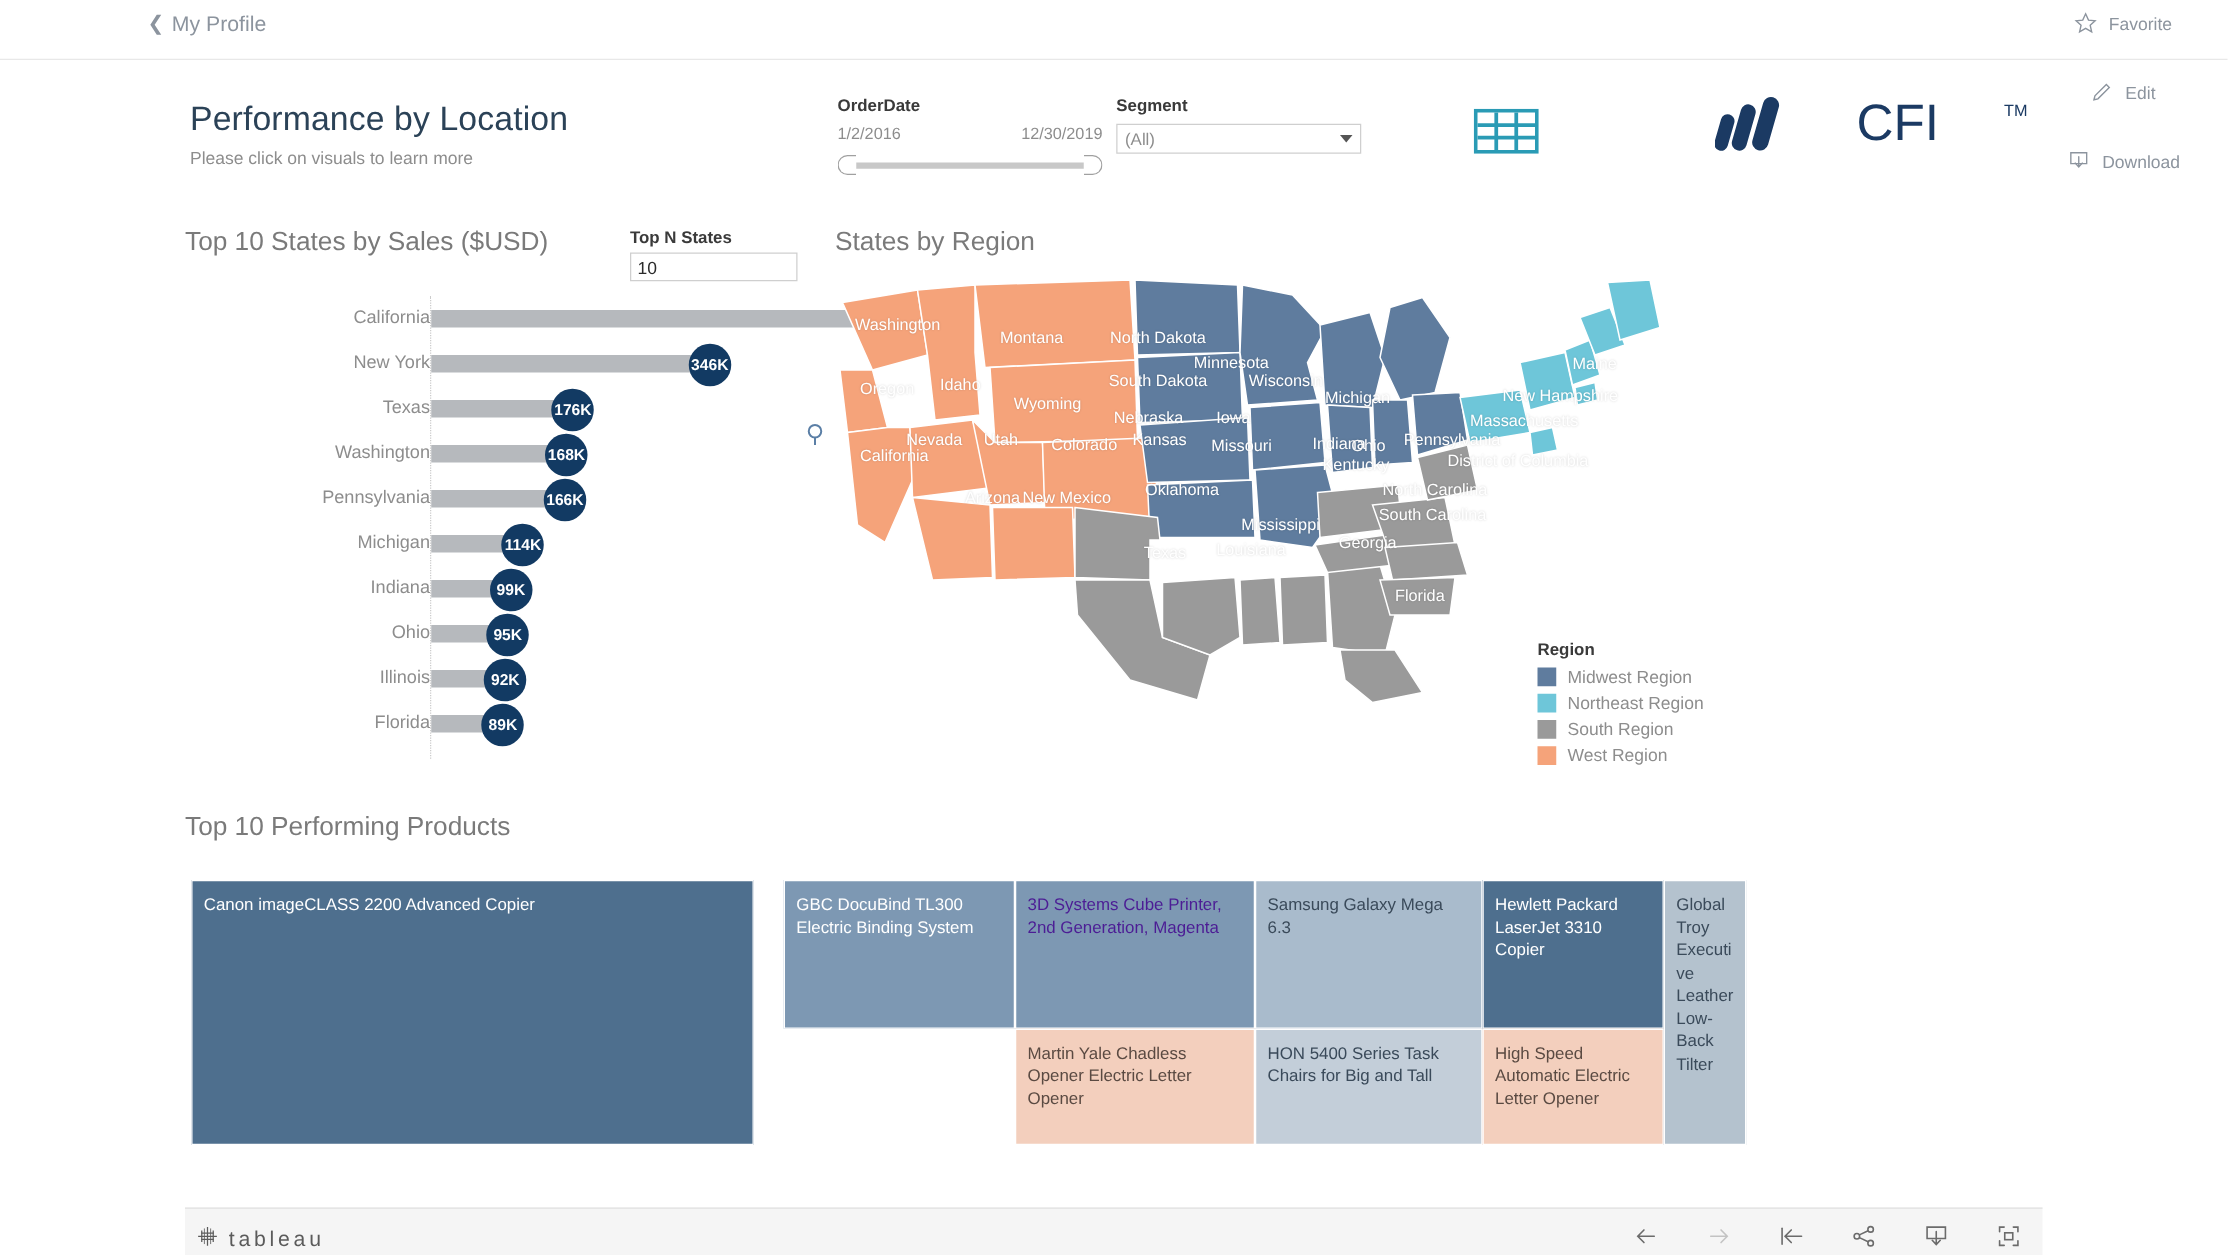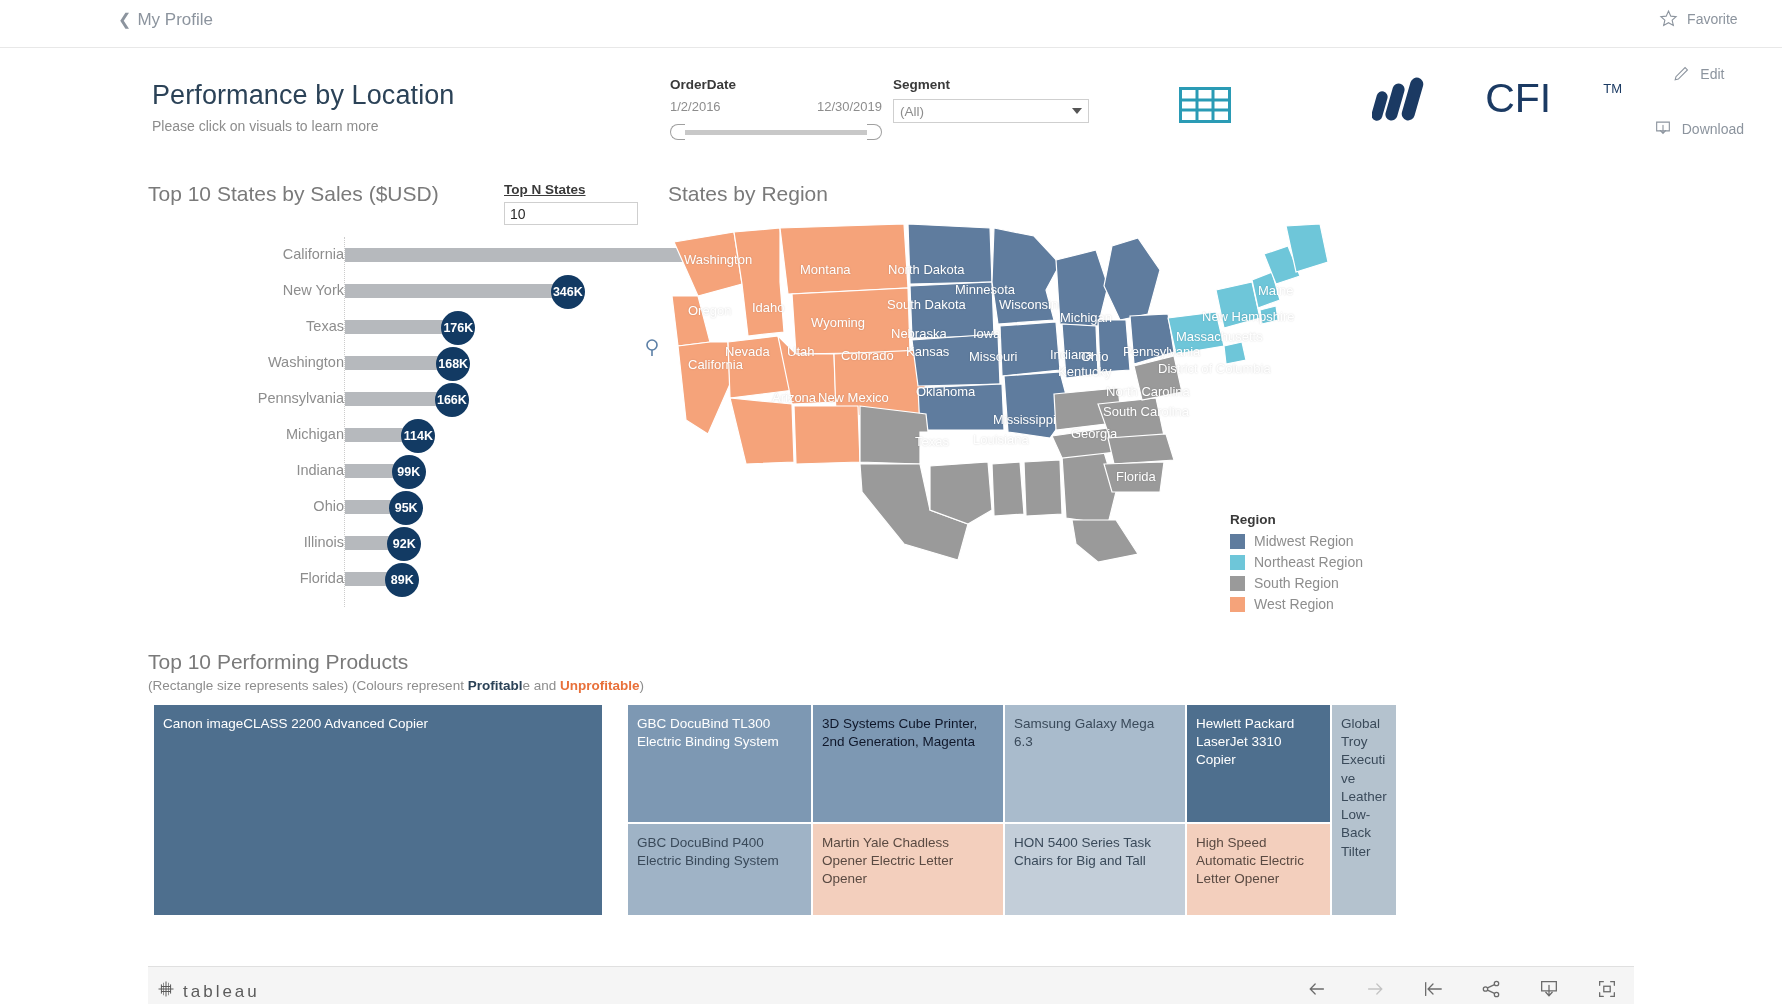--- a/index.html
+++ b/index.html
@@ -78,21 +78,21 @@
   }
 
   #grid-icon { position:absolute; left:1031px; top:37px; cursor:pointer; }
 
   #cfi-logo { position:absolute; right:12px; top:27px; display:flex; align-items:flex-start;gap:48px; }
   #cfi-tm { font-size:13px; color:#1b3a63; margin-left:4px; margin-top:4px; }
 
   
   #bar-panel { position:absolute; left:0px; top:132px; width:600px; height:430px; }
   .panel-title { font-size:21px; color:#7a7a7a; }
-  #topn-label { position:absolute; left:356px; top:0px; font-size:13.5px; color:#3a3a3a; font-weight:600;text-decoration:underline; }
+  #topn-label { position:absolute; left:356px; top:0px; font-size:13.5px; color:#3a3a3a; font-weight:600; }
   #topn-input {
     position:absolute; left:356px; top:20px; width:134px; height:23px;
     border:1px solid #cfcfcf; background:#fff; font-size:14px; color:#2b2b2b;
     padding:0 5px; display:flex; align-items:center; cursor:text;
   }
 
   #bars { position:absolute; left:0; top:55px; width:600px; height:370px; }
   .bar-row { position:relative; height:36px; }
   .bar-name {
     position:absolute; right:404px; top:9px;
@@ -433,33 +433,29 @@
       </div>
       <div class="lg-row">
         <span class="lg-swatch" style="background:#f5a37a"></span>
         <span class="lg-text">West Region</span>
       </div>
     </div>
   </div>
 
   <div id="tree-panel">
     <div id="tree-title">Top 10 Performing Products</div>
-    <div id="tree-sub">
-      <span>(Rectangle size represents sales) (Colours represent </span><b class="prof">Profitabl</b><span>e and </span><b class="unprof">Unprofitable</b><span>)</span>
-    </div>
     <div id="tree">
         <div class="tm-col" style="flex: 0 0 450px;">
           <div class="tm-cell" style="background: rgb(78, 111, 142); color: rgb(255, 255, 255); flex: 1 1 auto;">Canon imageCLASS 2200 Advanced Copier</div>
         </div>
         <div class="tm-col" style="flex: 0 0 209px; padding-left: 24px;">
           <div class="tm-cell" style="background: rgb(125, 152, 179); color: rgb(255, 255, 255); flex: 0 0 119px;">GBC DocuBind TL300 Electric Binding System</div>
-          <div class="tm-cell" style="background: rgb(159, 179, 198); color: rgb(58, 74, 90); flex: 1 1 auto;">GBC DocuBind P400 Electric Binding System</div>
         </div>
         <div class="tm-col" style="flex: 0 0 192px;">
-          <div class="tm-cell" style="background: rgb(125, 152, 179); color: #0f172a; flex: 0 0 119px;">3D Systems Cube Printer, 2nd Generation, Magenta</div>
+          <div class="tm-cell" style="background: rgb(125, 152, 179); color: #4c1d95; flex: 0 0 119px;">3D Systems Cube Printer, 2nd Generation, Magenta</div>
           <div class="tm-cell" style="background: rgb(243, 207, 189); color: rgb(90, 74, 66); flex: 1 1 auto;">Martin Yale Chadless Opener Electric Letter Opener</div>
         </div>
         <div class="tm-col" style="flex: 0 0 182px;">
           <div class="tm-cell" style="background: rgb(169, 187, 204); color: rgb(58, 74, 90); flex: 0 0 119px;">Samsung Galaxy Mega 6.3</div>
           <div class="tm-cell" style="background: rgb(195, 206, 217); color: rgb(58, 74, 90); flex: 1 1 auto;">HON 5400 Series Task Chairs for Big and Tall</div>
         </div>
         <div class="tm-col" style="flex: 0 0 145px;">
           <div class="tm-cell" style="background: rgb(78, 111, 142); color: rgb(255, 255, 255); flex: 0 0 119px;">Hewlett Packard LaserJet 3310 Copier</div>
           <div class="tm-cell" style="background: rgb(243, 207, 189); color: rgb(90, 74, 66); flex: 1 1 auto;">High Speed Automatic Electric Letter Opener</div>
         </div>

